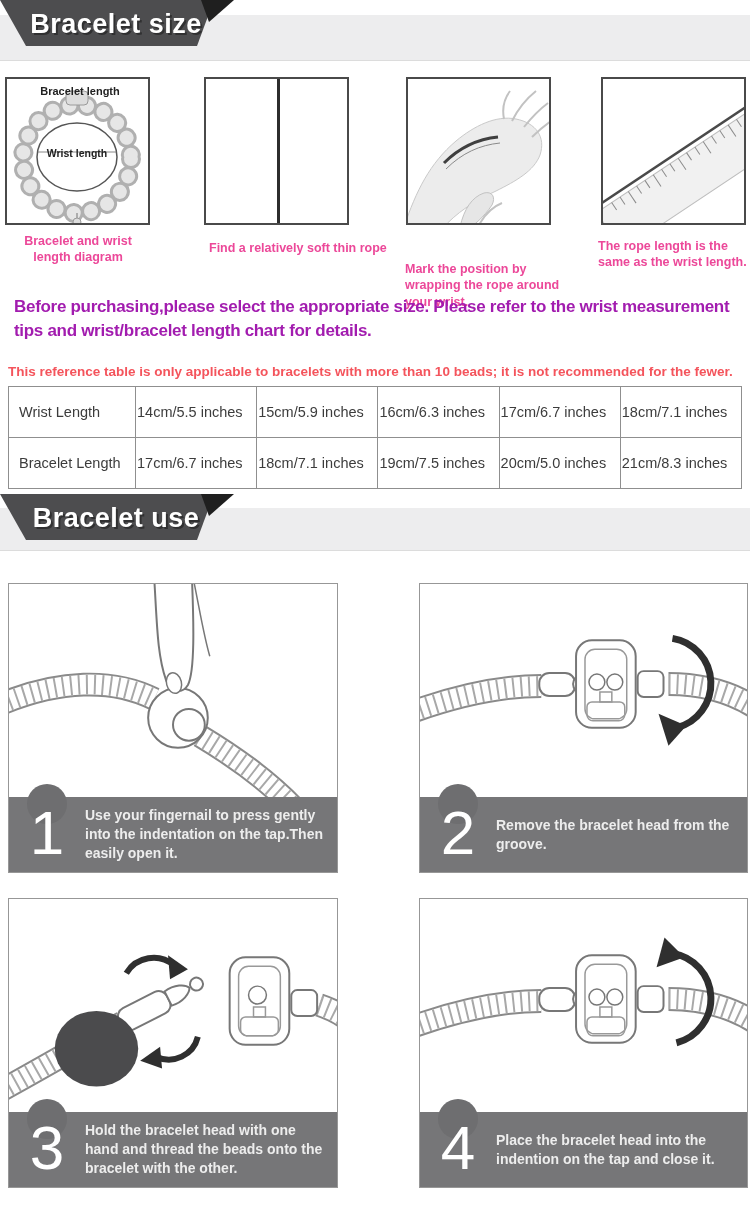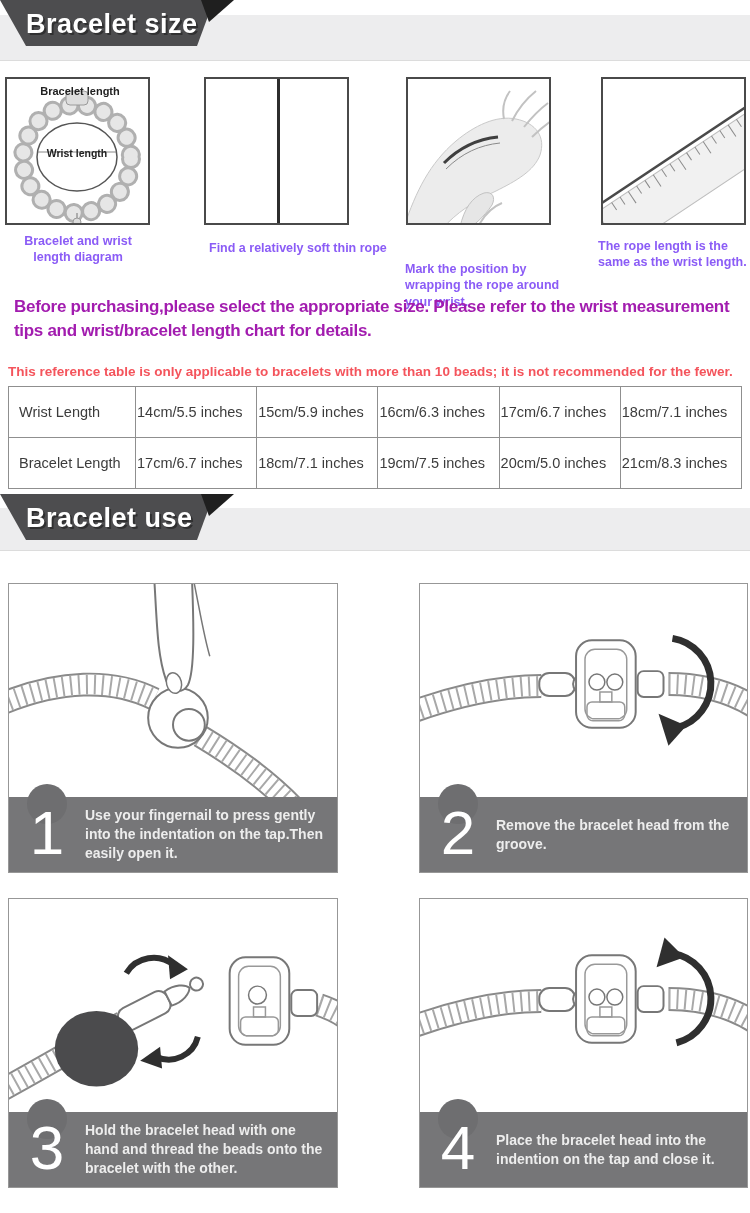--- a/index.html
+++ b/index.html
@@ -2,28 +2,28 @@
 <html><head>
 <meta charset="utf-8">
 <style>
   html,body{margin:0;padding:0;background:#fff;}
   #page{position:relative;width:750px;height:1213px;background:#ffffff;overflow:hidden;
         font-family:"Liberation Sans",sans-serif;color:#222;}
 
   
   .strip{position:absolute;left:0;width:750px;background:#ededee;border-bottom:1px solid #dcdcdc;}
   .ribbon-svg{position:absolute;left:0;width:250px;height:50px;}
-  .ribbon-text{position:absolute;left:26px;width:180px;text-align:left;
+  .ribbon-text{position:absolute;left:26px;width:180px;text-align:center;
     font-size:27px;font-weight:bold;color:#ffffff;letter-spacing:.5px;
     text-shadow:2px 2px 0 rgba(25,25,25,.55);}
 
   
   .mpanel{position:absolute;top:77px;width:145px;height:148px;background:#fff;
     border:2px solid #4a4a4a;box-sizing:border-box;}
-  .caption{position:absolute;font-size:12.5px;font-weight:bold;color:#8b5cf6;line-height:1.3;}
+  .caption{position:absolute;font-size:12.5px;font-weight:bold;color:#ec4899;line-height:1.3;}
   .inlabel{position:absolute;font-size:11px;font-weight:bold;color:#222;text-align:center;}
 
   
   .intro{position:absolute;left:14px;top:295px;width:732px;font-size:17px;font-weight:bold;
     color:#a21caf;line-height:1.4;letter-spacing:-.3px;}
   .note{position:absolute;left:8px;top:352px;width:740px;font-size:13.5px;font-weight:bold;
     color:#f4545c;margin-top:12px;}
 
   
   table.size{position:absolute;left:8px;top:386px;width:734px;border-collapse:collapse;

